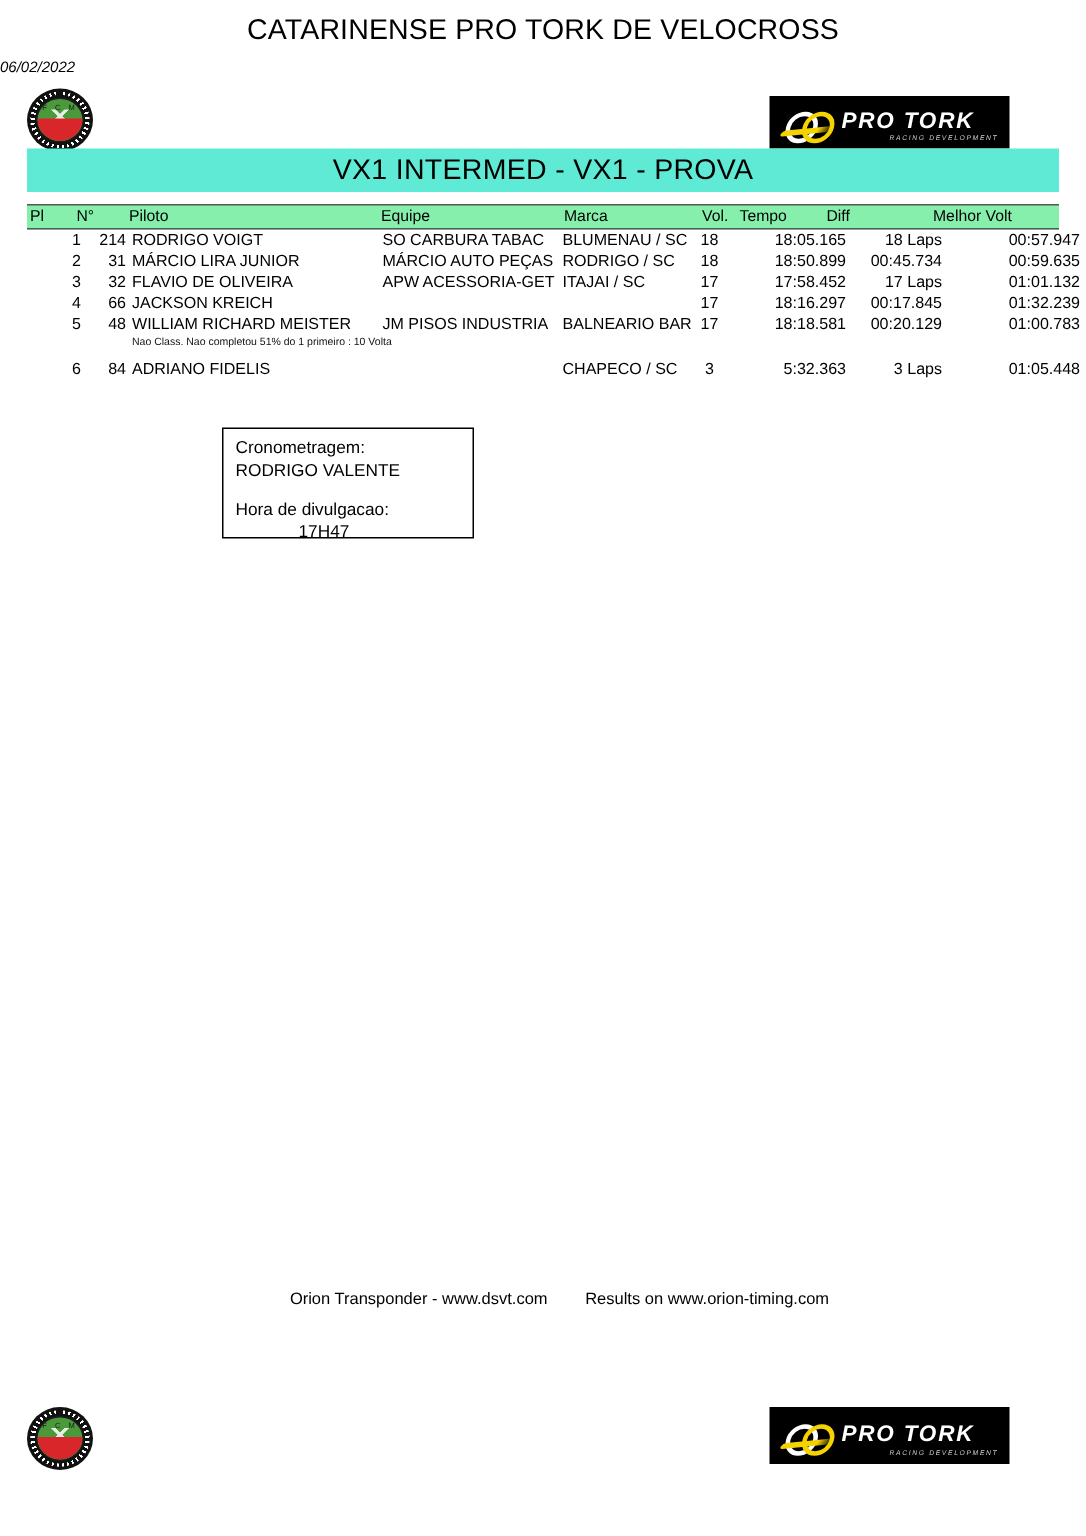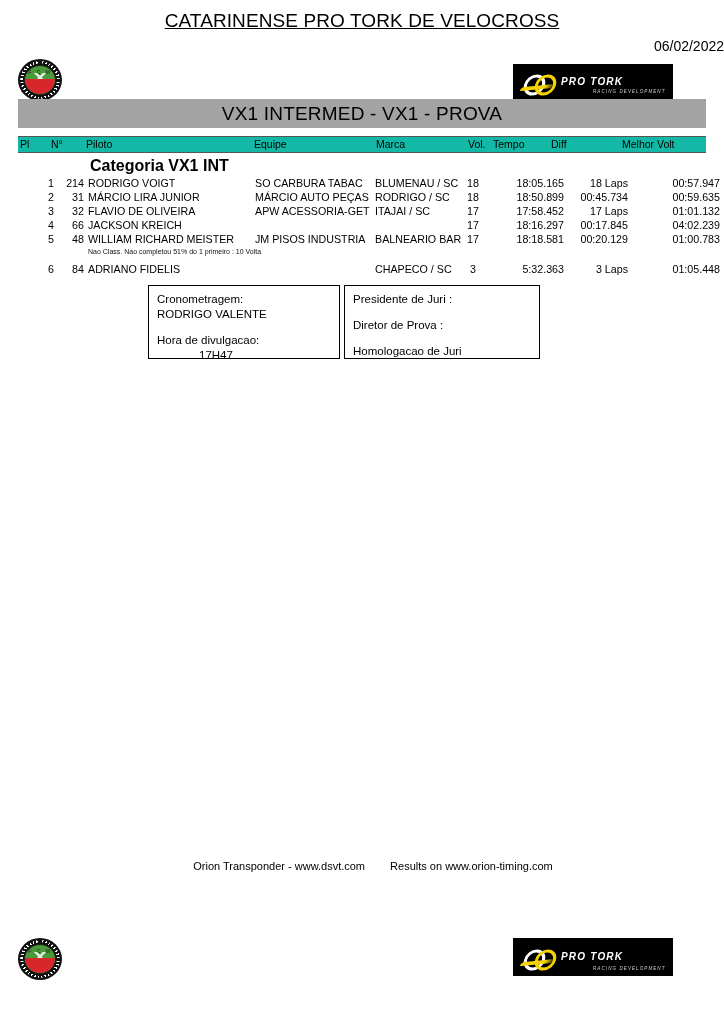--- a/index.html
+++ b/index.html
@@ -21,27 +21,28 @@
     position: absolute;
     left: 0; top: 0;
     width: 724px;
   }
   .title-line {
     text-align: center;
     font-size: 19px;
     line-height: 25px;
     letter-spacing: 0.1px;
   }
-  .title-1 { margin-top: 8px; text-decoration: underline; }
+  .title-1 { margin-top: 8px; }
   .title-2 { margin-top: 1px; }
   .subtitle-date {
-    text-align: right;
-    font-size: 14px;
+    text-align: left;
+    font-size: 10px;
     line-height: 20px;
     margin-top: 3px;
+    font-style: italic;
   }
 
   
   .club-logo {
     position: absolute;
     left: 18px;
     top: 59px;
     width: 44px;
     height: 42px;
   }
@@ -130,21 +131,21 @@
     background: linear-gradient(90deg, #f5d300, #f5d300 70%, transparent);
     transform: skewX(-40deg) rotate(-6deg);
     border-radius: 2px;
   }
   .protork .pt-name {
     position: absolute;
     left: 48px;
     top: 50%;
     transform: translateY(-55%);
     color: #ffffff;
-    font-size: 10px;
+    font-size: 15px;
     font-weight: bold;
     font-style: italic;
     letter-spacing: 1.2px;
     font-family: "Liberation Sans", sans-serif;
     white-space: nowrap;
   }
   .protork .pt-tag {
     position: absolute;
     left: 80px;
     bottom: 5px;
@@ -155,41 +156,41 @@
     white-space: nowrap;
   }
 
   
   .section-band {
     position: absolute;
     left: 18px;
     top: 99px;
     width: 688px;
     height: 29px;
-    background: #a3a3a3;
+    background: #5eead4;
     display: flex;
     align-items: center;
     justify-content: center;
   }
   .section-band .section-title {
     font-size: 19px;
     letter-spacing: 0.2px;
   }
 
   
   .results-table {
     position: absolute;
     left: 18px;
     top: 136px;
     width: 688px;
   }
   .col-head-band {
     position: relative;
     height: 15px;
-    background: #14b8a6;
+    background: #86efac;
     border-top: 1.5px solid #555;
     border-bottom: 1.5px solid #555;
   }
   .col-head-band .ch {
     position: absolute;
     top: 1px;
     font-size: 10.5px;
     white-space: nowrap;
   }
   .ch-pl     { left: 2px; }
@@ -247,21 +248,21 @@
     display: flex;
     gap: 4px;
   }
   .sign-box {
     border: 1.5px solid #000000;
     box-sizing: border-box;
     padding: 6px 8px;
     font-size: 11.5px;
     line-height: 15px;
   }
-  .sign-box.left  { width: 192px; height: 74px; }
+  .sign-box.left  { width: 168px; height: 74px; }
   .sign-box.right { width: 196px; height: 74px; }
   .sign-box .l { display: block; white-space: nowrap; }
   .sign-box .l.indent { padding-left: 42px; }
   .sign-box .l.gap { margin-top: 11px; }
   .sign-box.right .l.gap2 { margin-top: 11px; }
 
   
   .footer-note {
     position: absolute;
     left: 0;
@@ -314,21 +315,20 @@
     <span class="ch ch-num">N°</span>
     <span class="ch ch-piloto">Piloto</span>
     <span class="ch ch-equipe">Equipe</span>
     <span class="ch ch-marca">Marca</span>
     <span class="ch ch-vol">Vol.</span>
     <span class="ch ch-tempo">Tempo</span>
     <span class="ch ch-diff">Diff</span>
     <span class="ch ch-melhor">Melhor Volt</span>
   </div>
 
-  <div class="category-title">Categoria VX1 INT</div>
 
   <div class="rows">
 
     <div class="row">
       <span class="c c-pos">1</span>
       <span class="c c-num">214</span>
       <span class="c c-name">RODRIGO VOIGT</span>
       <span class="c c-equipe">SO CARBURA TABAC</span>
       <span class="c c-marca">BLUMENAU / SC</span>
       <span class="c c-vol">18</span>
@@ -363,21 +363,21 @@
 
     <div class="row">
       <span class="c c-pos">4</span>
       <span class="c c-num">66</span>
       <span class="c c-name">JACKSON KREICH</span>
       <span class="c c-equipe"></span>
       <span class="c c-marca"></span>
       <span class="c c-vol">17</span>
       <span class="c c-tempo">18:16.297</span>
       <span class="c c-diff">00:17.845</span>
-      <span class="c c-melhor">04:02.239</span>
+      <span class="c c-melhor">01:32.239</span>
     </div>
 
     <div class="row">
       <span class="c c-pos">5</span>
       <span class="c c-num">48</span>
       <span class="c c-name">WILLIAM RICHARD MEISTER</span>
       <span class="c c-equipe">JM PISOS INDUSTRIA</span>
       <span class="c c-marca">BALNEARIO BAR</span>
       <span class="c c-vol">17</span>
       <span class="c c-tempo">18:18.581</span>
@@ -402,25 +402,20 @@
   </div>
 </div>
 
 <div class="sign-area">
   <div class="sign-box left">
     <span class="l">Cronometragem:</span>
     <span class="l">RODRIGO VALENTE</span>
     <span class="l gap">Hora de divulgacao:</span>
     <span class="l indent">17H47</span>
   </div>
-  <div class="sign-box right">
-    <span class="l">Presidente de Juri :</span>
-    <span class="l gap2">Diretor de Prova :</span>
-    <span class="l gap2">Homologacao de Juri</span>
-  </div>
 </div>
 
 <div class="footer-note">
   <span class="seg">Orion Transponder - www.dsvt.com</span>
   <span class="seg">Results on www.orion-timing.com</span>
 </div>
 
 <div class="club-logo bottom">
   <div class="gear"></div>
   <div class="inner">

